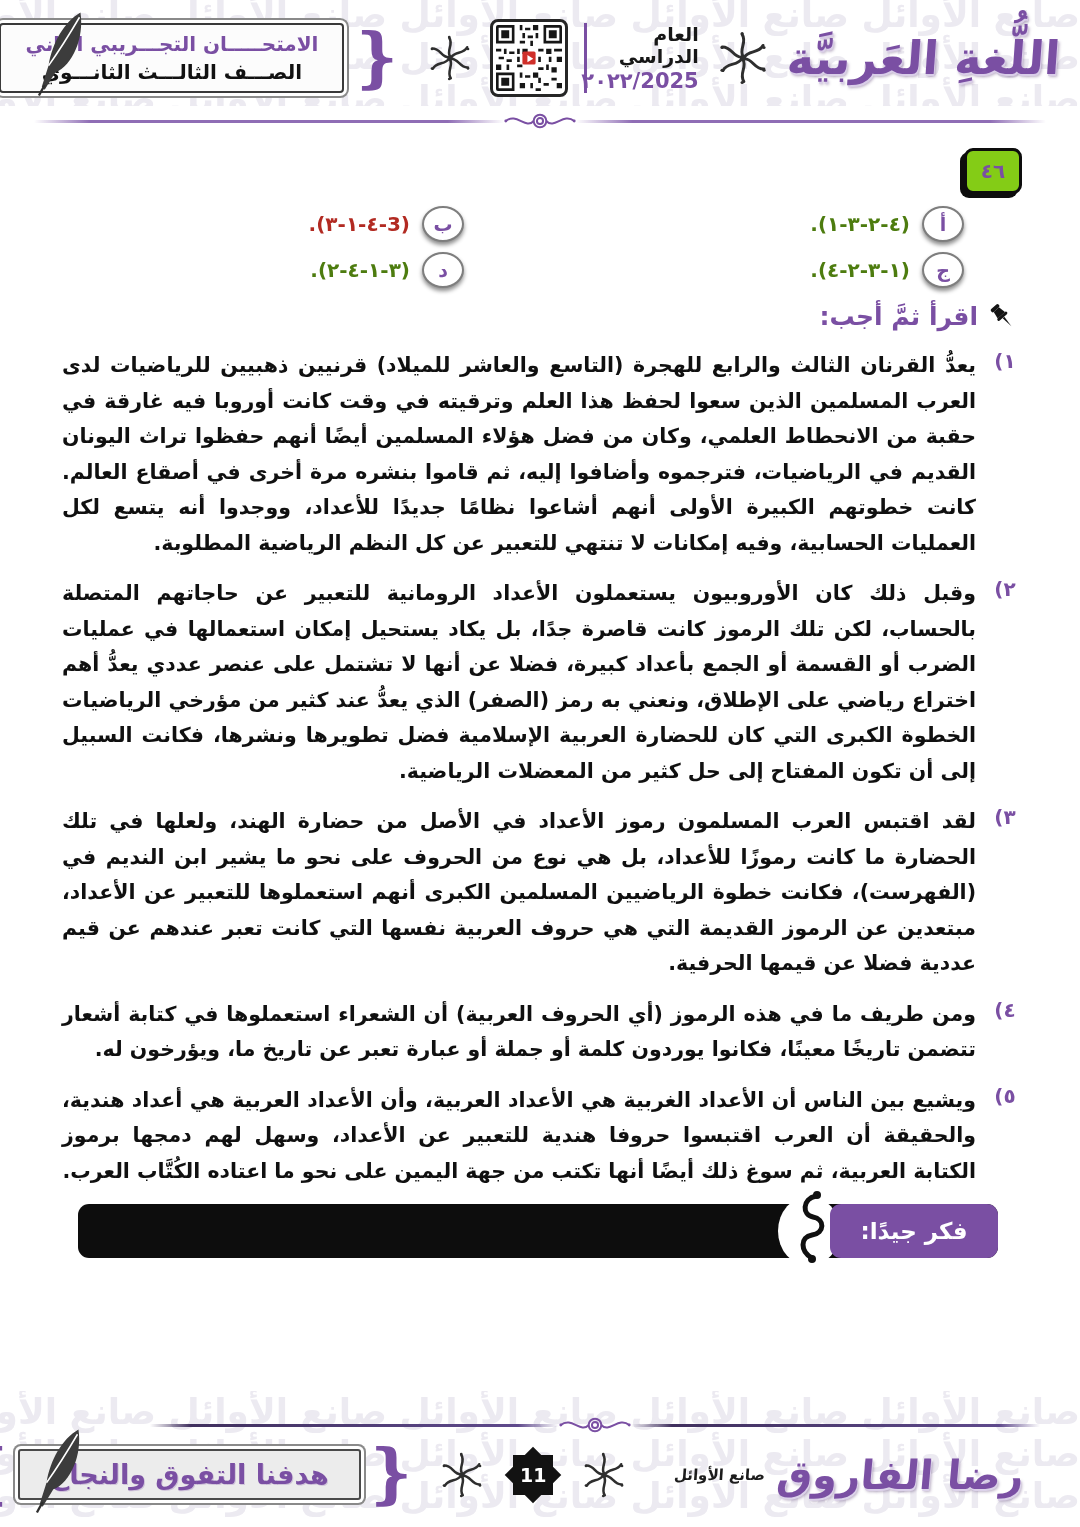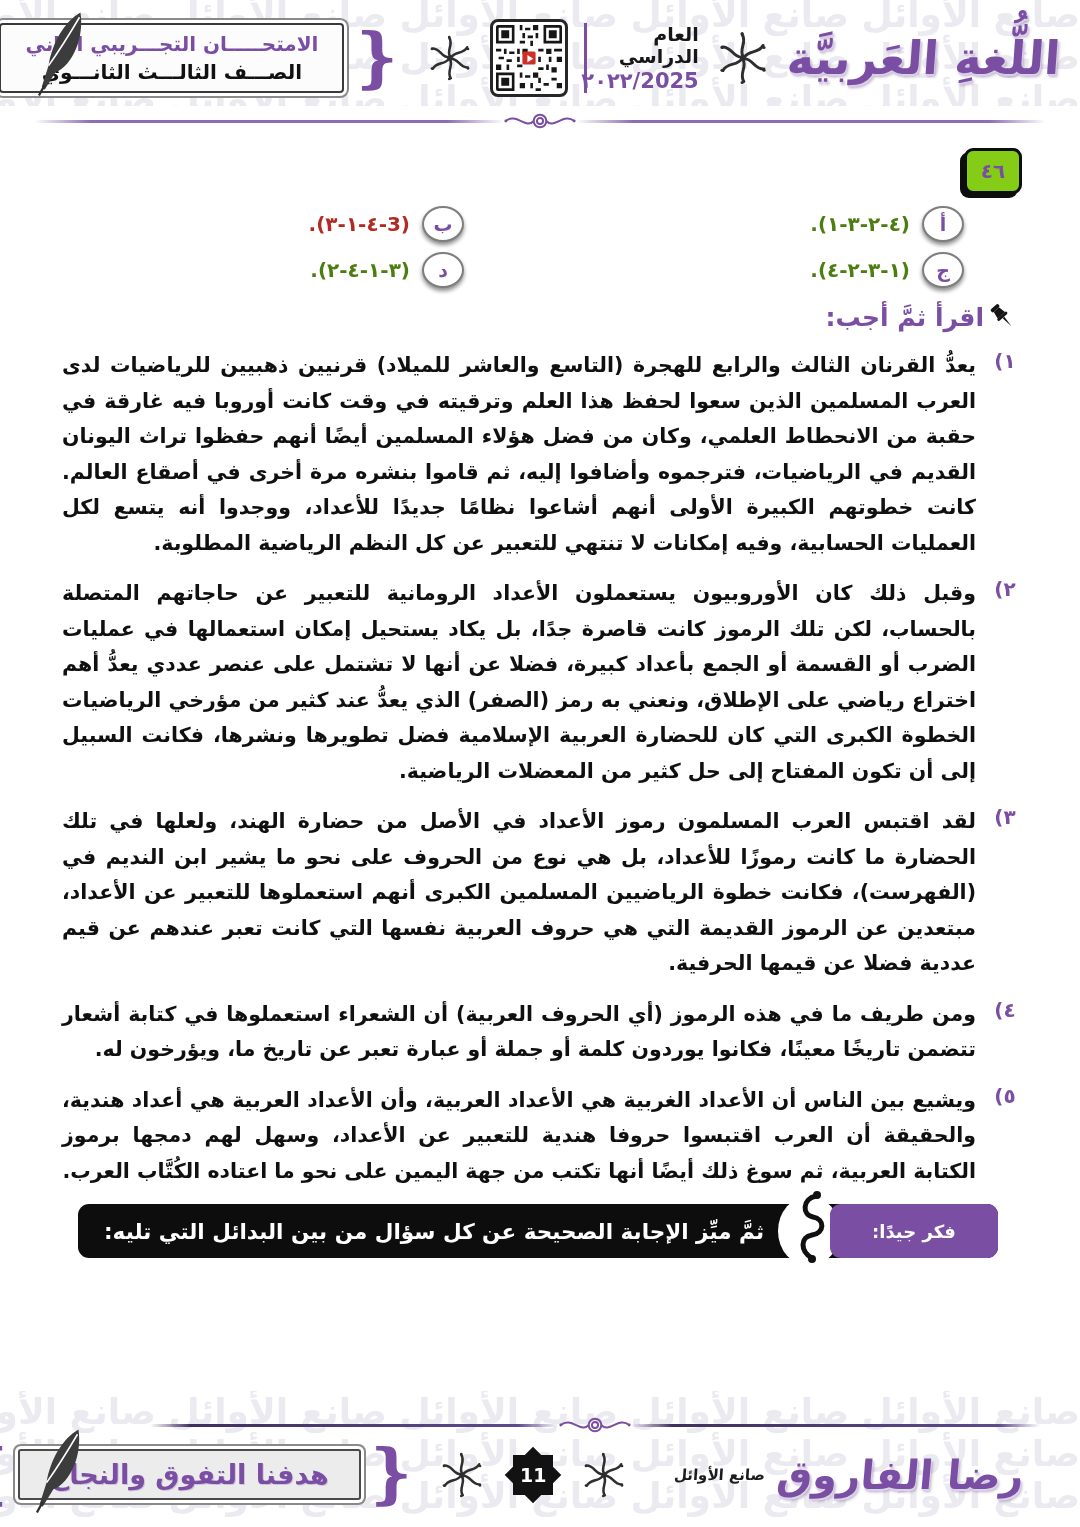--- a/index.html
+++ b/index.html
@@ -51,35 +51,35 @@
   .marks::before{content:"";position:absolute;left:-9px;bottom:3px;border:7px solid transparent;
          border-right:9px solid var(--red,#b22a22);transform:rotate(12deg);}
   .options{display:grid;grid-template-columns:500px 1fr;row-gap:10px;margin:12px 0 4px;padding-right:58px;}
   .option{display:flex;align-items:center;gap:12px;}
   .opt-circle{width:38px;height:32px;background:#fff;border:2px solid #7e7e7e;border-radius:50%;
         box-shadow:0 3px 4px rgba(0,0,0,.45), inset 0 0 0 2px #fff;display:flex;align-items:center;
         justify-content:center;font-size:19px;font-weight:bold;color:var(--purple,#7a4fa3);flex:0 0 auto;}
   .opt-value{font-size:20px;font-weight:bold;color:#4d7c0f;}
   .option.correct .opt-value{color:var(--red,#b22a22);}
   
-  .read-head{display:flex;align-items:center;gap:4px;margin:14px 0 16px;padding-right:4px;}
+  .read-head{display:flex;gap:10px;margin:14px 0 16px;padding-right:4px;}
   .pin{width:30px;height:30px;flex:0 0 auto;}
   .read-title{font-size:25px;font-weight:bold;color:var(--purple,#7a4fa3);}
   .para{display:flex;gap:12px;margin:0 0 15px;padding-left:4px;}
   .p-num{flex:0 0 34px;font-size:20px;font-weight:bold;color:var(--purple,#7a4fa3);padding-top:1px;text-align:center;}
   .p-text{flex:1;margin:0;font-size:20.5px;line-height:35.5px;font-weight:bold;color:#101010;
           text-align:justify;}
   
   .banner{position:relative;height:54px;margin:10px 24px 0 20px;}
   .banner-black{position:absolute;inset:0;background:#0d0d0d;border-radius:11px;}
   .banner-text{position:absolute;right:226px;left:18px;top:50%;transform:translateY(-50%);
           color:#fff;font-size:21.5px;font-weight:bold;text-align:center;white-space:nowrap;}
   .banner-lead{position:absolute;right:0;top:0;bottom:0;width:168px;background:var(--purple,#7a4fa3);
           border-radius:11px;display:flex;align-items:center;justify-content:center;
-          color:#fff;font-size:18px;font-weight:bold;}
+          color:#fff;font-size:23px;font-weight:bold;}
   .swirl-bg{position:absolute;right:158px;top:-8px;width:62px;height:70px;background:#fff;
           border-radius:50%;}
   .swirl{position:absolute;right:166px;top:-16px;width:44px;height:86px;}
   
   .footer{position:absolute;left:0;right:0;bottom:0;z-index:1;}
   .f-divider{display:flex;align-items:center;margin:0 40px 6px 150px;}
   .f-divider .ln{flex:1;height:3px;background:linear-gradient(to left,rgba(90,68,144,0),#5f4a8c 10%,#40305e 90%,rgba(90,68,144,0));}
   .f-row{display:flex;align-items:center;gap:20px;padding:6px 56px 26px 116px;}
   .brand-group{display:flex;align-items:center;gap:12px;margin-left:26px;}
   .brand-big{font-size:40px;font-weight:bold;color:var(--purple,#7a4fa3);white-space:nowrap;
@@ -280,21 +280,20 @@
         <p class="p-text">ومن طريف ما في هذه الرموز (أي الحروف العربية) أن الشعراء استعملوها في كتابة أشعار تتضمن تاريخًا معينًا، فكانوا يوردون كلمة أو جملة أو عبارة تعبر عن تاريخ ما، ويؤرخون له.</p>
       </div>
       <div class="para">
         <span class="p-num">٥)</span>
         <p class="p-text">ويشيع بين الناس أن الأعداد الغربية هي الأعداد العربية، وأن الأعداد العربية هي أعداد هندية، والحقيقة أن العرب اقتبسوا حروفا هندية للتعبير عن الأعداد، وسهل لهم دمجها برموز الكتابة العربية، ثم سوغ ذلك أيضًا أنها تكتب من جهة اليمين على نحو ما اعتاده الكُتَّاب العرب.</p>
       </div>
     </section>
 
     <div class="banner">
       <div class="banner-black"></div>
-      <span class="banner-text">ثمَّ ميِّز الإجابة الصحيحة عن كل سؤال من بين البدائل التي تليه:</span>
       <span class="swirl-bg"></span>
       <svg class="swirl">
           <use href="#sym-swirl"></use>
         </svg>
       <span class="banner-lead">فكر جيدًا:</span>
     </div>
 
   </main>
 
   <footer class="footer">

